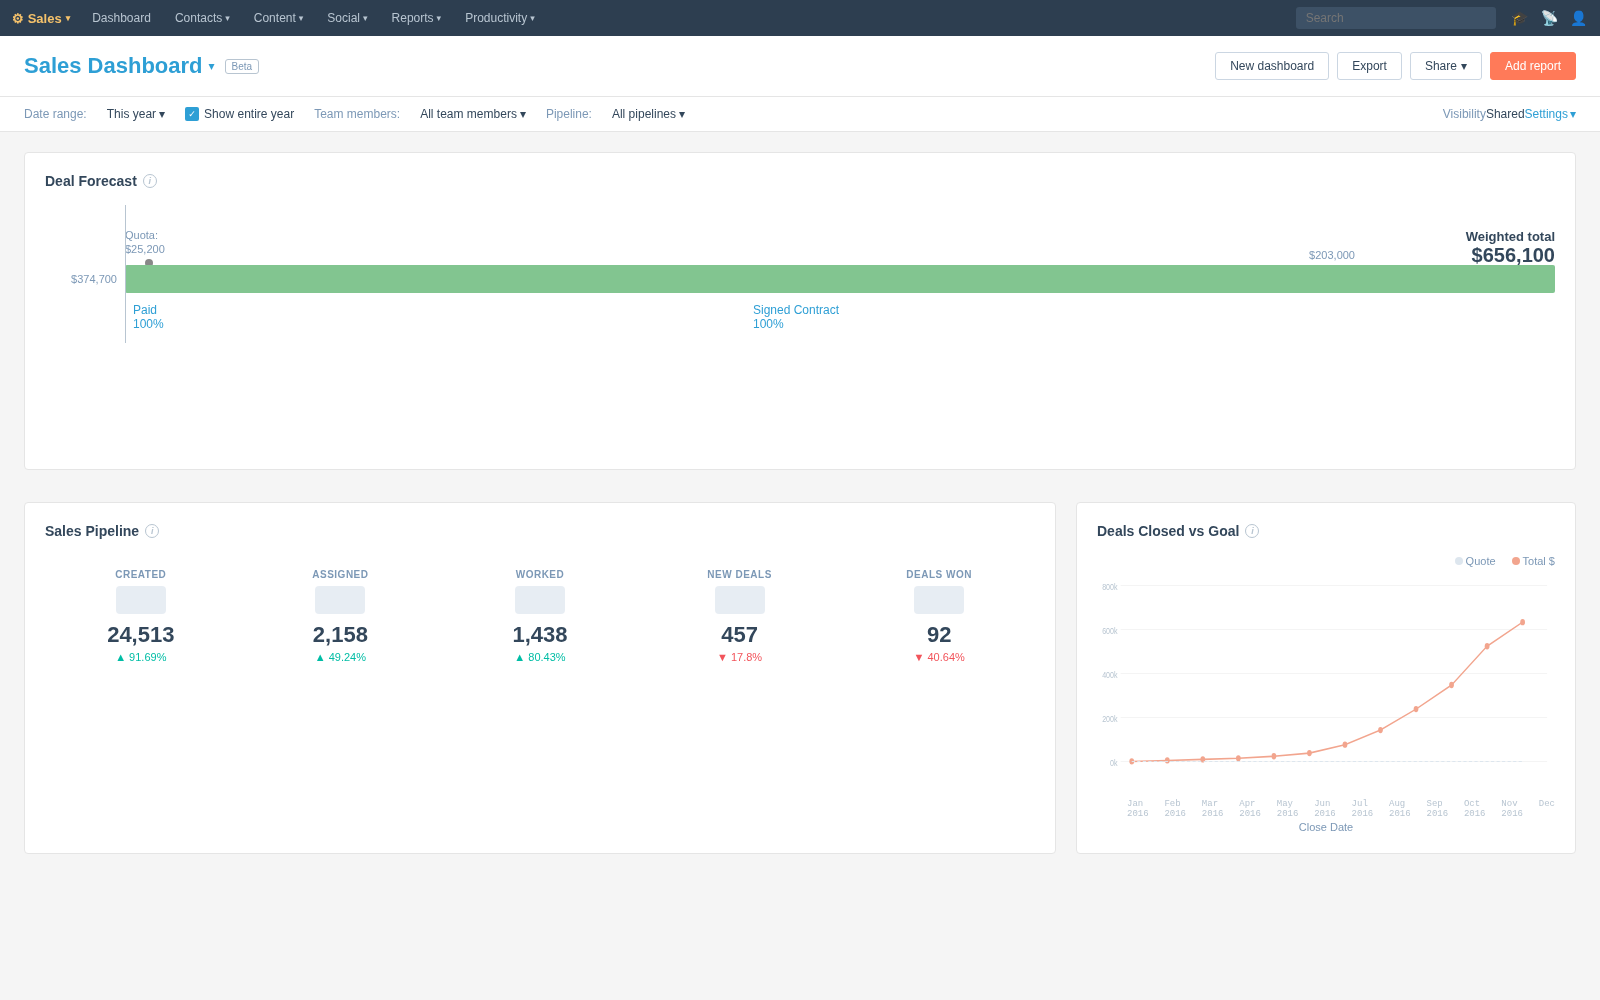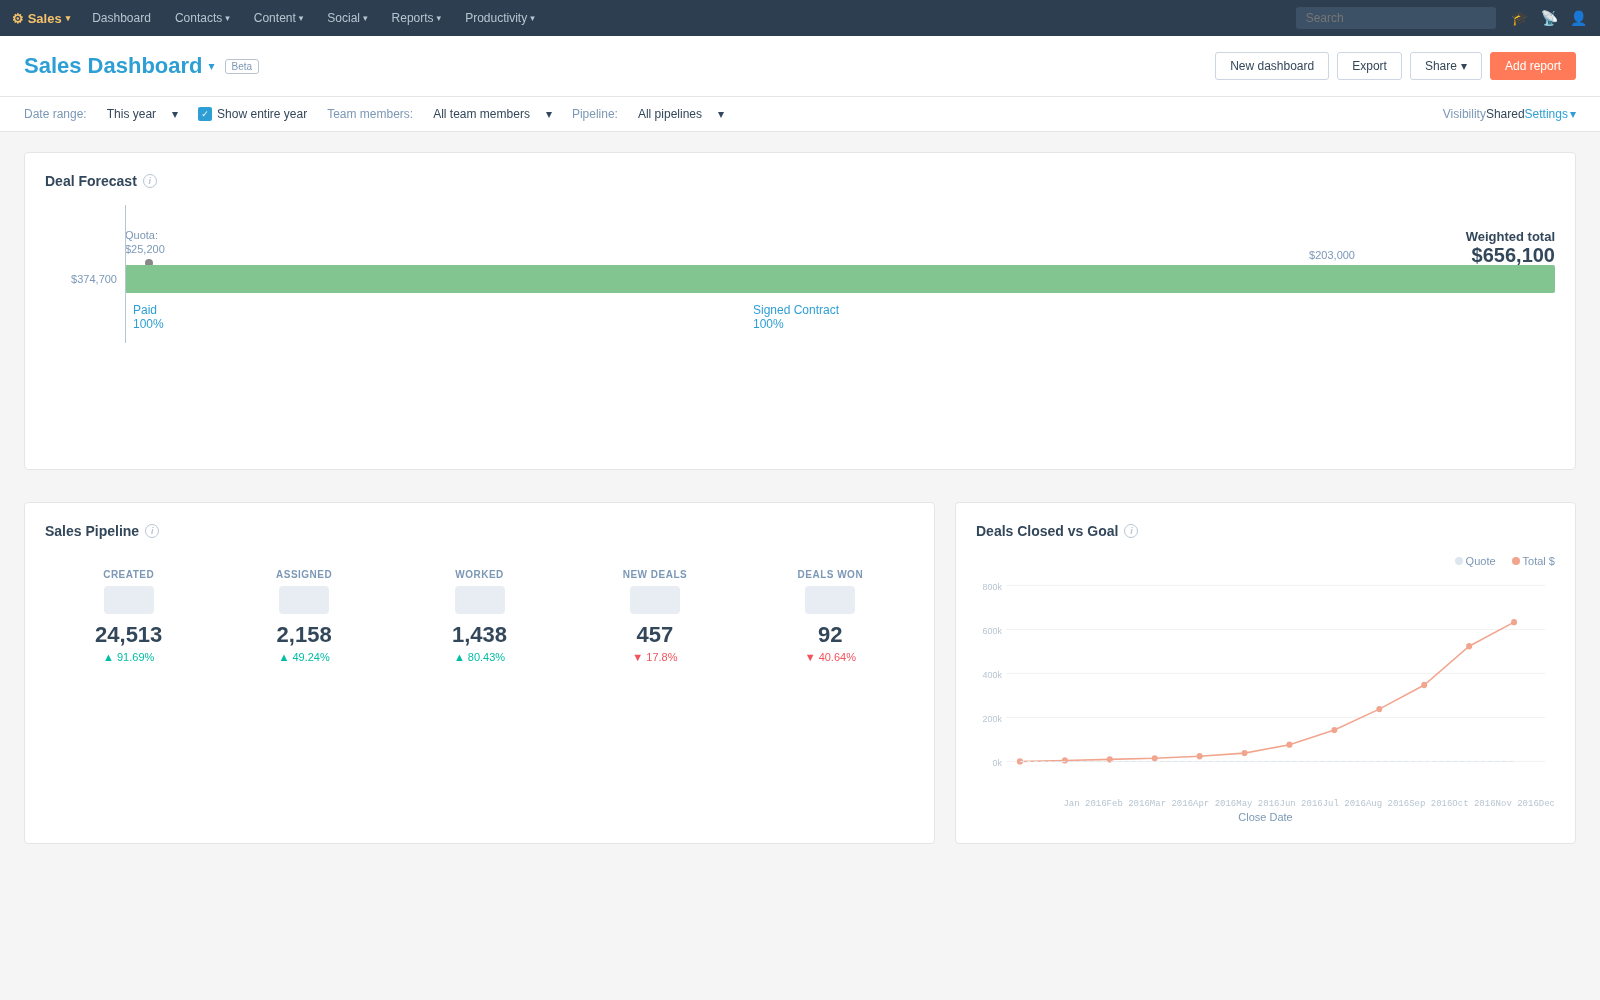--- a/index.html
+++ b/index.html
@@ -56,21 +56,21 @@
     
     .filter-bar {
       background: #fff;
       padding: 10px 24px;
       display: flex; align-items: center; gap: 20px;
       border-bottom: 1px solid #e5e5e5;
     }
     .filter-label { color: #7c98b6; font-size: 12px; }
     .filter-select {
       color: #33475b; font-size: 12px; font-weight: 500;
-      display: flex; align-items: center; gap: 16px; cursor: pointer;
+      display: flex; align-items: center; gap: 3px; cursor: pointer;
     }
     .filter-check { display: flex; align-items: center; gap: 5px; }
     .check-box {
       width: 14px; height: 14px; background: #2e9fd5; border-radius: 2px;
       display: flex; align-items: center; justify-content: center; color: #fff; font-size: 9px;
     }
     .visibility-area { margin-left: auto; display: flex; align-items: center; color: #7c98b6; font-size: 12px; }
     .vis-value { color: #33475b; font-weight: 500; }
     .settings-link { color: #2e9fd5; font-size: 12px; cursor: pointer; display: flex; align-items: center; gap: 2px; }
 
@@ -105,21 +105,21 @@
     .green-bar {
       height: 28px; background: #82c590; border-radius: 2px; flex: 1;
       position: relative;
     }
     .forecast-stage-name { font-size: 12px; color: #2e9fd5; }
     .forecast-pct { font-size: 12px; color: #2e9fd5; }
 
     
     .two-col { display: flex; gap: 20px; }
     .col-left { flex: 1; min-width: 0; }
-    .col-right { width: 621px; min-width: 0; }
+    .col-right { width: 500px; min-width: 0; }
 
     
     .pipeline-metrics {
       display: flex; gap: 8px; margin-top: 30px;
     }
     .pipeline-metric { flex: 1; text-align: center; position: relative; }
     .metric-label { font-size: 10px; color: #7c98b6; font-weight: 600; letter-spacing: 0.5px; text-transform: uppercase; margin-bottom: 6px; }
     .funnel-shape {
       width: 50px; height: 28px; background: #dde6ee; border-radius: 4px;
       margin: 0 auto 8px auto; opacity: 0.7;

